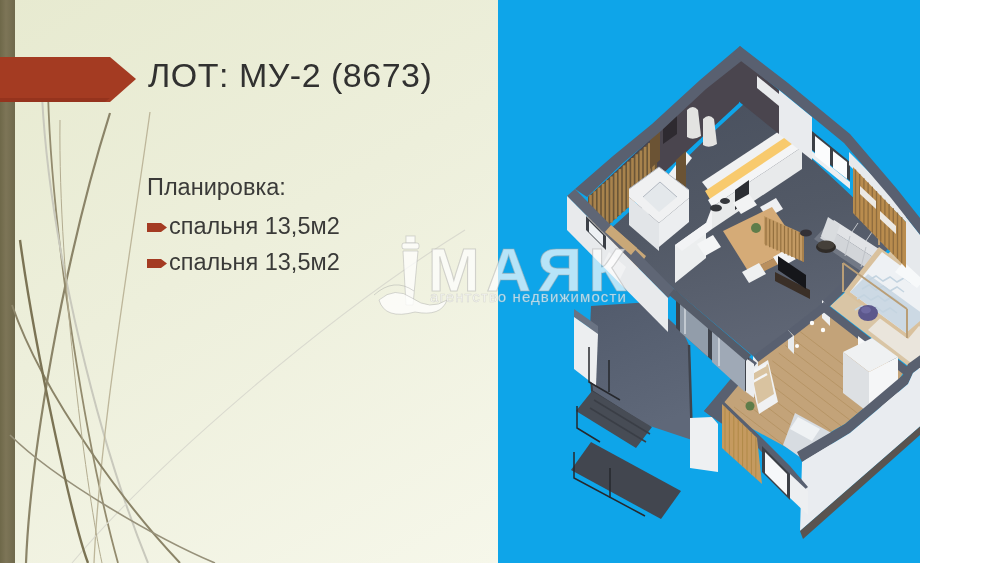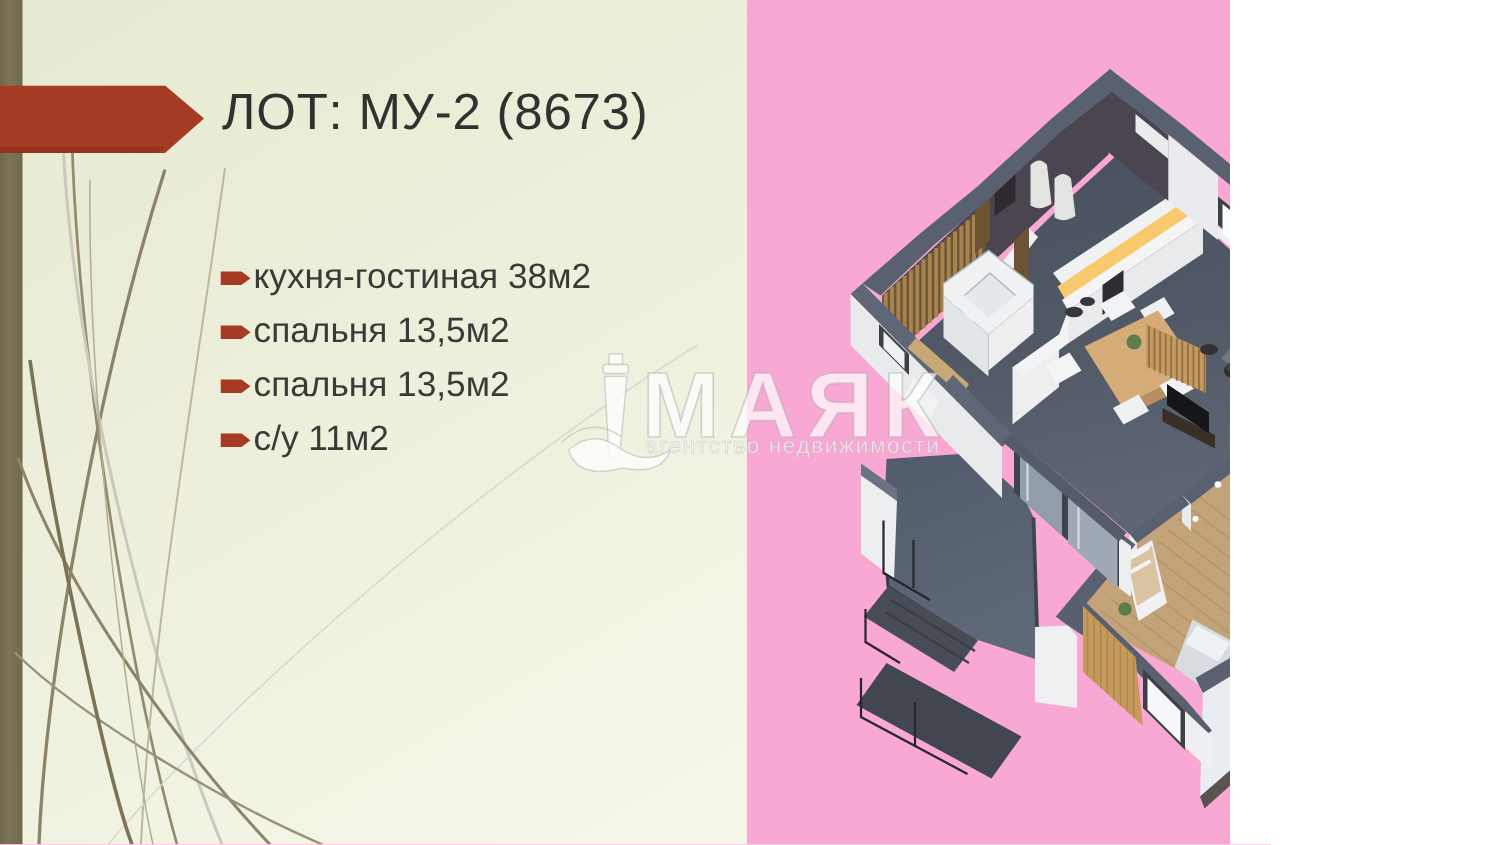--- a/index.html
+++ b/index.html
@@ -1,17 +1,17 @@
 <!DOCTYPE html>
 <html><head>
 <meta charset="utf-8">
 <style>
   html,body{margin:0;padding:0;}
-  .slide{position:relative;width:820px;height:563px;overflow:hidden;
-    background:#f9a8d4;font-family:"Liberation Sans",sans-serif;}
+  .slide{position:relative;width:920px;height:563px;overflow:hidden;
+    background:#0ea5e9;font-family:"Liberation Sans",sans-serif;}
   .creambg{position:absolute;left:0;top:0;width:498px;height:563px;
     background:linear-gradient(150deg,#e7ead0 0%,#edefdb 45%,#f6f7ea 100%);}
   .sidebar{position:absolute;left:0;top:0;width:15px;height:563px;
     background:linear-gradient(to right,#6e6849,#7d7557 40%,#6f694c);}
   .banner{position:absolute;left:0;top:57px;width:137px;height:45px;}
   .title{position:absolute;left:148px;top:56px;width:400px;
     font-size:34px;color:#313130;letter-spacing:0.5px;}
   .list{position:absolute;left:147px;top:166px;color:#3a3a38;font-size:23.5px;}
   .li{position:relative;height:36px;line-height:36px;white-space:nowrap;}
   .bullet{display:inline-block;width:21px;height:11px;margin-right:1px;vertical-align:1px;}
@@ -38,36 +38,31 @@
 
   <svg class="banner" viewBox="0 0 137 45">
     <polygon points="0,0 110,0 136,22 110,45 0,45" fill="#a43b22"></polygon>
     <polygon points="0,41 110,41 105,45 0,45" fill="#8c2f1a" opacity="0.6"></polygon>
   </svg>
 
   <div class="title">ЛОТ: МУ-2 (8673)</div>
 
   <div class="list">
 
-
-    <div class="li"><svg class="bullet" viewBox="0 0 21 11">
-          <polygon points="0,1 14,1 20,5.5 14,10 0,10" fill="#a43b22"></polygon>
-        </svg>кухня-гостиная 38м2</div>
+    <div class="li" style="height:42px;line-height:42px">Планировка:</div>
+
 
     <div class="li"><svg class="bullet" viewBox="0 0 21 11">
           <polygon points="0,1 14,1 20,5.5 14,10 0,10" fill="#a43b22"></polygon>
         </svg>спальня 13,5м2</div>
 
     <div class="li"><svg class="bullet" viewBox="0 0 21 11">
           <polygon points="0,1 14,1 20,5.5 14,10 0,10" fill="#a43b22"></polygon>
         </svg>спальня 13,5м2</div>
 
-    <div class="li"><svg class="bullet" viewBox="0 0 21 11">
-          <polygon points="0,1 14,1 20,5.5 14,10 0,10" fill="#a43b22"></polygon>
-        </svg>с/у 11м2</div>
 
   </div>
 
   <svg id="plan" width="1000" height="563" style="position:absolute;left:0;top:0" viewBox="0 0 1000 563">
 <defs>
 <linearGradient id="floorg" x1="0" y1="0" x2="0.25" y2="1">
  <stop offset="0" stop-color="#49505e"></stop>
           <stop offset="0.55" stop-color="#525966"></stop>
           <stop offset="1" stop-color="#5e6574"></stop>
 </linearGradient>

